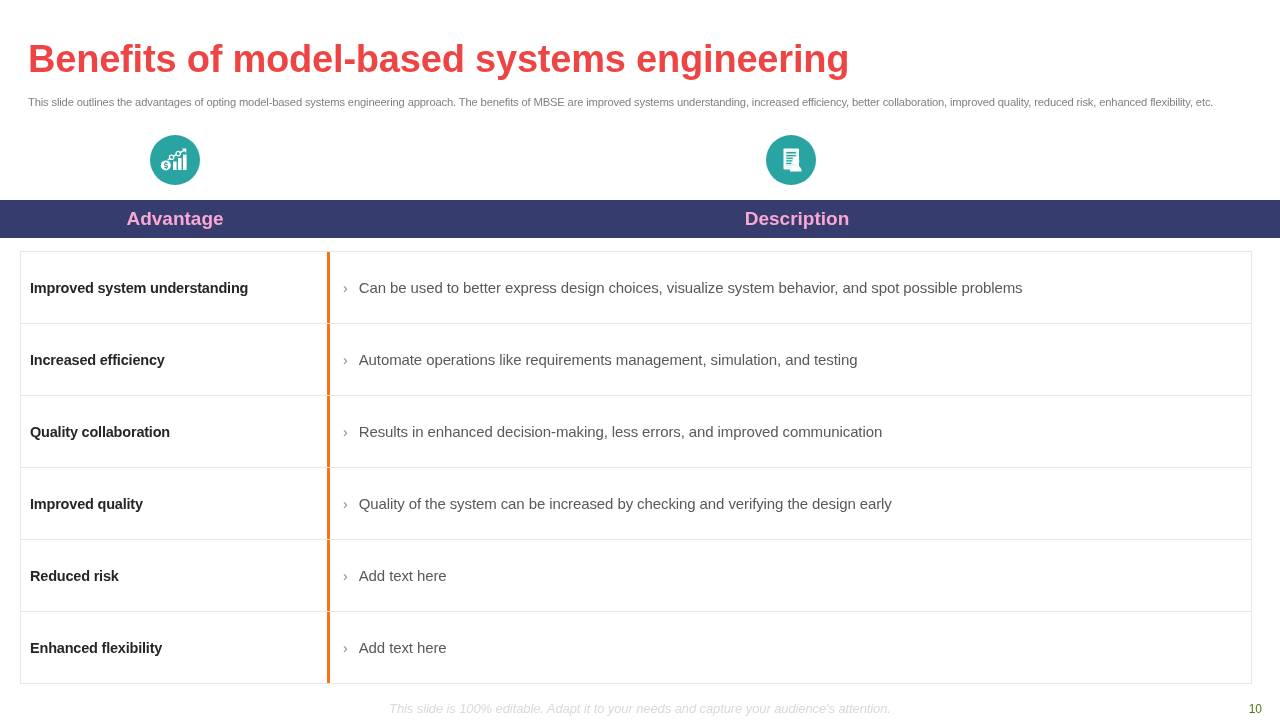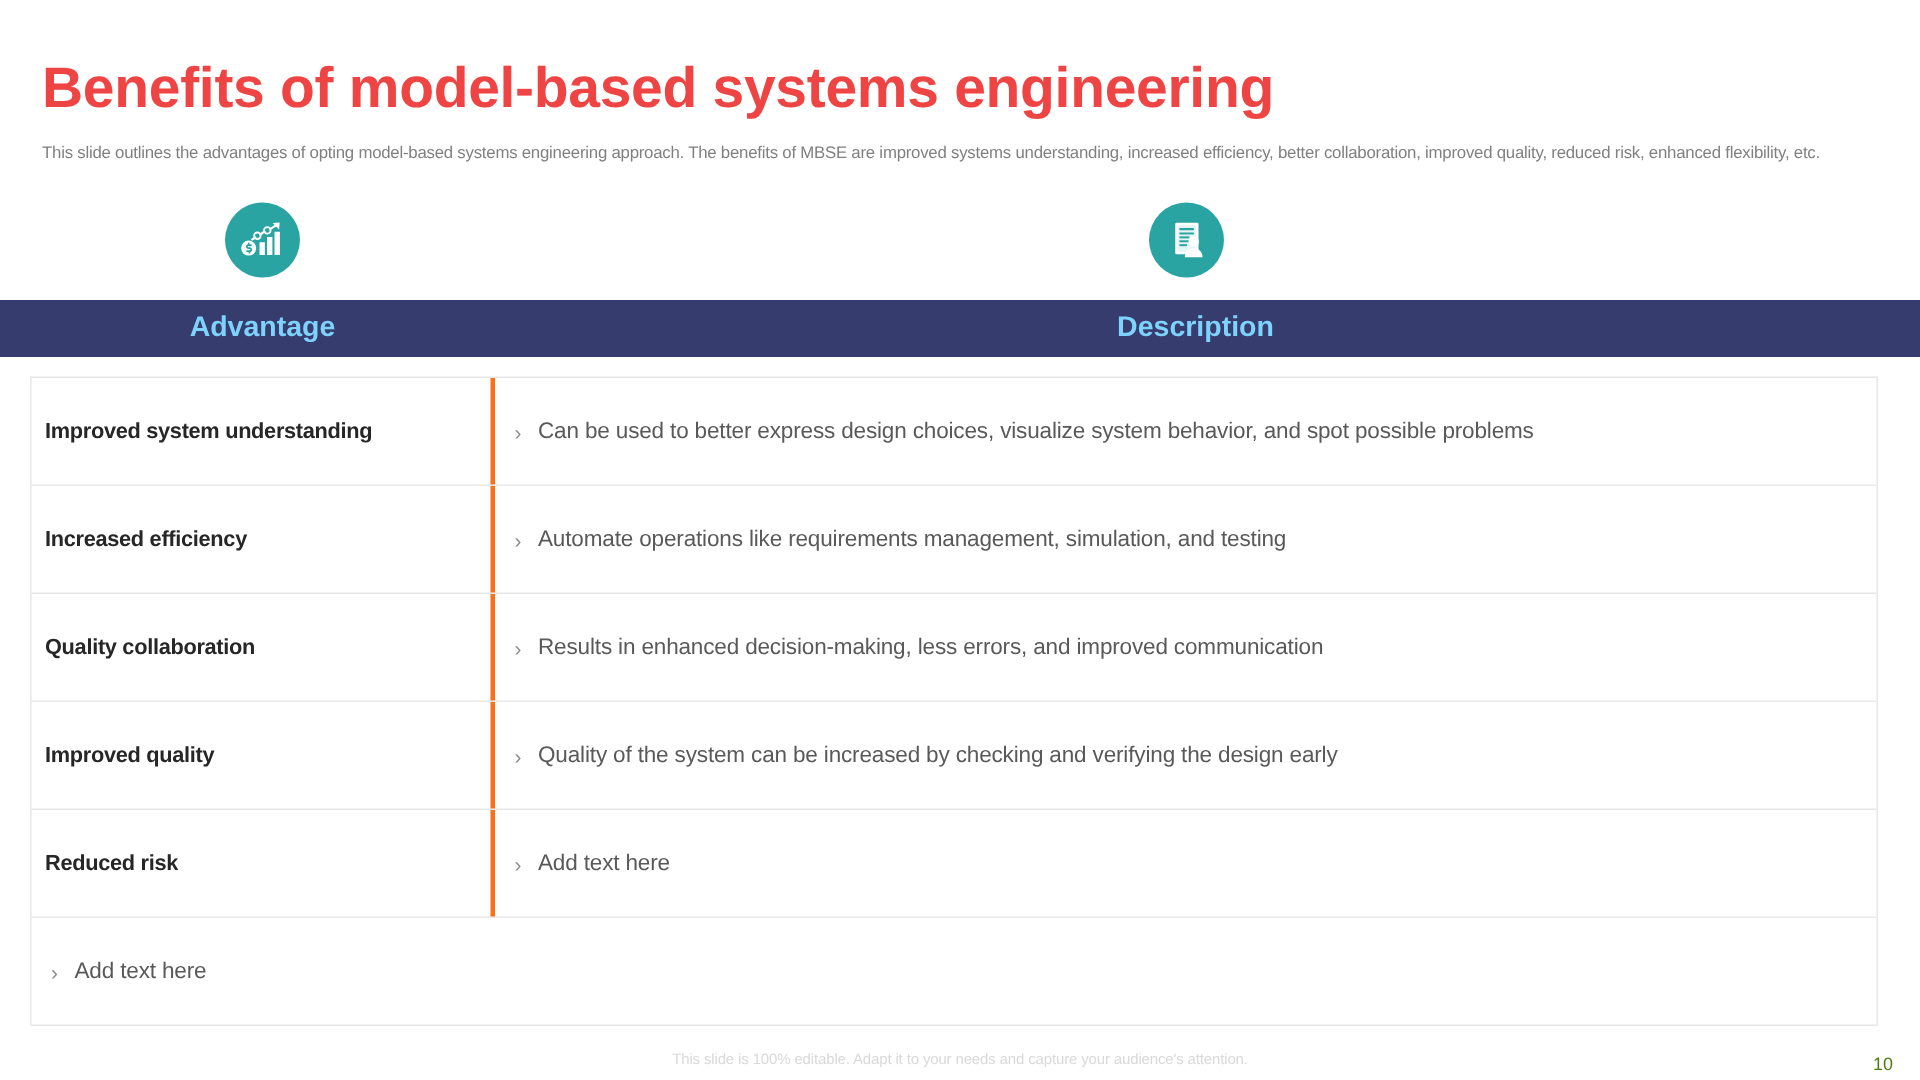--- a/index.html
+++ b/index.html
@@ -63,21 +63,21 @@
     height: 38px;
     background: #373c6e;
   }
   .header-label {
     position: absolute;
     top: 0;
     height: 38px;
     line-height: 38px;
     font-size: 19px;
     font-weight: bold;
-    color: #7dd3fc;
+    color: #f9a8d4;
     text-align: center;
   }
   #header-advantage { left: 20px; width: 310px; }
   #header-description { left: 336px; width: 922px; }
 
   
   .table {
     position: absolute;
     left: 20px;
     top: 251px;
@@ -125,23 +125,24 @@
     letter-spacing: -0.1px;
   }
 
   
   .footer-note {
     position: absolute;
     left: 0;
     top: 701px;
     width: 1280px;
     text-align: center;
-    font-size: 10px;
+    font-size: 13px;
     color: #d9d9d9;
     letter-spacing: -0.1px;
+    font-style: italic;
   }
   .page-number {
     position: absolute;
     right: 18px;
     top: 702px;
     font-size: 12px;
     color: #4d7c0f;
   }
 </style>
 </head>
@@ -225,20 +226,21 @@
 
   <div class="trow">
     <div class="cell-advantage">Reduced risk</div>
     <div class="cell-description">
       <span class="bullet-chevron">›</span>
       <span class="desc-text">Add text here</span>
     </div>
   </div>
 
   <div class="trow">
+    <div class="cell-advantage">Enhanced flexibility</div>
     <div class="cell-description">
       <span class="bullet-chevron">›</span>
       <span class="desc-text">Add text here</span>
     </div>
   </div>
 
 </div>
 
 <div class="footer-note">This slide is 100% editable. Adapt it to your needs and capture your audience's attention.</div>
 <div class="page-number">10</div>

